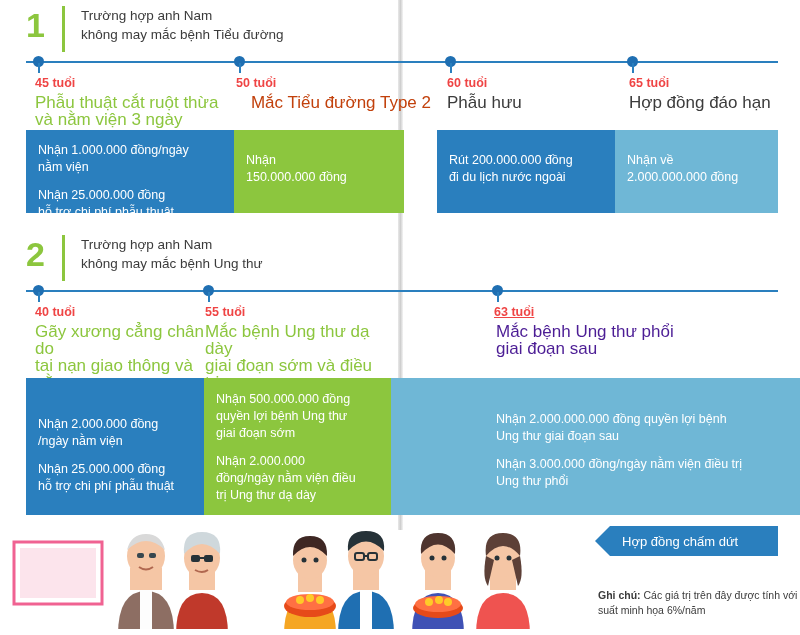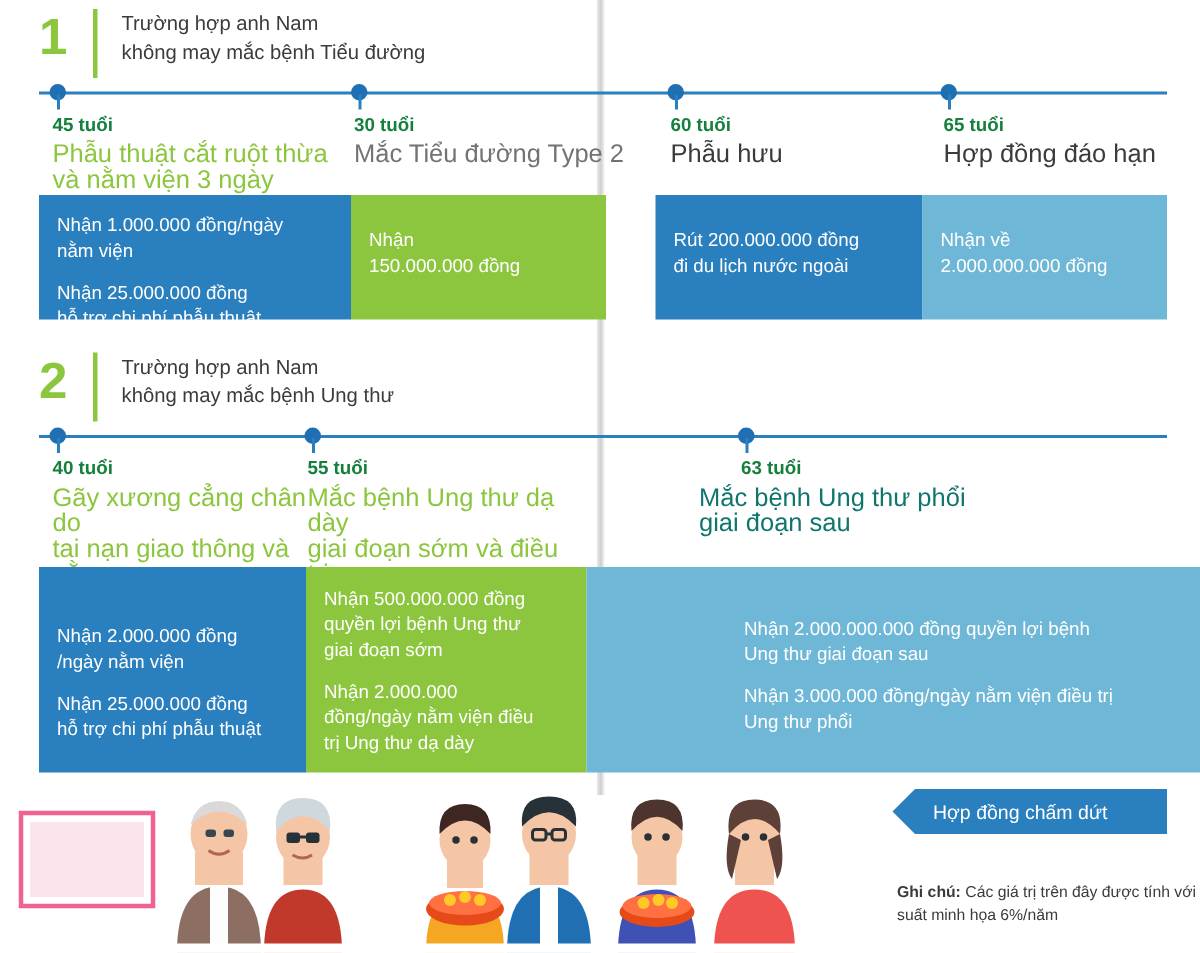--- a/index.html
+++ b/index.html
@@ -20,21 +20,21 @@
   }
   .sec-rule{
     width:3px;background:#8cc63e;height:46px;margin:0 16px 0 2px;
   }
   .sec-txt{font-size:13.5px;line-height:19px;color:#3b3b3b;}
 
   
   .tl-line{position:absolute;height:2px;background:#2a7fbe;}
   .tl-dot{position:absolute;width:11px;height:11px;border-radius:50%;background:#1f6fb2;}
   .tl-tick{position:absolute;width:2px;background:#2a7fbe;}
-  .tl-age{position:absolute;font-size:12.5px;color:#15803d;font-weight:bold;}
+  .tl-age{position:absolute;font-size:12.5px;color:#ef4444;font-weight:bold;}
   .tl-desc{position:absolute;font-size:17px;line-height:17px;}
 
   
   .blk{position:absolute;color:#ffffff;font-size:12.5px;line-height:17px;box-sizing:border-box;}
   .blk .p{margin:0 0 11px 0;}
   .blk .p:last-child{margin-bottom:0;}
 
   
   .ribbon{
     position:absolute;background:#2a7fbe;color:#fff;font-size:13px;
@@ -76,27 +76,27 @@
   <div class="tl-dot" style="left:33px;top:56px;"></div>
   <div class="tl-dot" style="left:234px;top:56px;"></div>
   <div class="tl-dot" style="left:445px;top:56px;"></div>
   <div class="tl-dot" style="left:627px;top:56px;"></div>
   <div class="tl-tick" style="left:38px;top:63px;height:10px;"></div>
   <div class="tl-tick" style="left:239px;top:63px;height:10px;"></div>
   <div class="tl-tick" style="left:450px;top:63px;height:10px;"></div>
   <div class="tl-tick" style="left:632px;top:63px;height:10px;"></div>
 
   <div class="tl-age" style="left:35px;top:76px;">45 tuổi</div>
-  <div class="tl-age" style="left:236px;top:76px;">30 tuổi</div>
+  <div class="tl-age" style="left:236px;top:76px;">50 tuổi</div>
   <div class="tl-age" style="left:447px;top:76px;">60 tuổi</div>
   <div class="tl-age" style="left:629px;top:76px;">65 tuổi</div>
 
   <div class="tl-desc" style="left:35px;top:94px;width:190px;color:#8cc63e;white-space:pre-line;">Phẫu thuật cắt ruột thừa
 và nằm viện 3 ngày</div>
-  <div class="tl-desc" style="left:236px;top:94px;width:195px;color:#737373;white-space:pre-line;">Mắc Tiểu đường Type 2</div>
+  <div class="tl-desc" style="left:236px;top:94px;width:195px;color:#c2410c;white-space:pre-line;text-align:right;">Mắc Tiểu đường Type 2</div>
   <div class="tl-desc" style="left:447px;top:94px;width:170px;color:#3b3b3b;white-space:pre-line;">Phẫu hưu</div>
   <div class="tl-desc" style="left:629px;top:94px;width:160px;color:#3b3b3b;white-space:pre-line;">Hợp đồng đáo hạn</div>
 
   <div class="blk" id="s1b0" style="left:26px;top:130px;width:208px;height:83px;background:#2a7fbe;padding:12px 12px;">
     <div class="p" style="white-space:pre-line;">Nhận 1.000.000 đồng/ngày
 nằm viện</div>
     <div class="p" style="white-space:pre-line;">Nhận 25.000.000 đồng
 hỗ trợ chi phí phẫu thuật</div>
   </div>
   <div class="blk" style="left:234px;top:130px;width:170px;height:83px;background:#8cc63e;padding:22px 12px;">
@@ -124,29 +124,29 @@
   <div class="tl-line" style="left:26px;top:290px;width:752px;"></div>
   <div class="tl-dot" style="left:33px;top:285px;"></div>
   <div class="tl-dot" style="left:203px;top:285px;"></div>
   <div class="tl-dot" style="left:492px;top:285px;"></div>
   <div class="tl-tick" style="left:38px;top:292px;height:10px;"></div>
   <div class="tl-tick" style="left:208px;top:292px;height:10px;"></div>
   <div class="tl-tick" style="left:497px;top:292px;height:10px;"></div>
 
   <div class="tl-age" style="left:35px;top:305px;">40 tuổi</div>
   <div class="tl-age" style="left:205px;top:305px;">55 tuổi</div>
-  <div class="tl-age" style="left:494px;top:305px;">63 tuổi</div>
+  <div class="tl-age" style="left:494px;top:305px;text-decoration:underline;">63 tuổi</div>
 
   <div class="tl-desc" style="left:35px;top:323px;width:170px;color:#8cc63e;white-space:pre-line;">Gãy xương cẳng chân do
 tai nạn giao thông và nằm
 viện 7 ngày</div>
   <div class="tl-desc" style="left:205px;top:323px;width:185px;color:#8cc63e;white-space:pre-line;">Mắc bệnh Ung thư dạ dày
 giai đoạn sớm và điều trị
 khỏi</div>
-  <div class="tl-desc" style="left:466px;top:323px;width:200px;color:#0f766e;white-space:pre-line;">Mắc bệnh Ung thư phổi
+  <div class="tl-desc" style="left:496px;top:323px;width:200px;color:#4c1d95;white-space:pre-line;">Mắc bệnh Ung thư phổi
 giai đoạn sau</div>
 
   <div class="blk" style="left:26px;top:378px;width:178px;height:137px;background:#2a7fbe;padding:38px 12px;">
     <div class="p" style="white-space:pre-line;">Nhận 2.000.000 đồng
 /ngày nằm viện</div>
     <div class="p" style="white-space:pre-line;">Nhận 25.000.000 đồng
 hỗ trợ chi phí phẫu thuật</div>
   </div>
   <div class="blk" style="left:204px;top:378px;width:187px;height:137px;background:#8cc63e;padding:13px 12px;">
     <div class="p" style="white-space:pre-line;">Nhận 500.000.000 đồng

